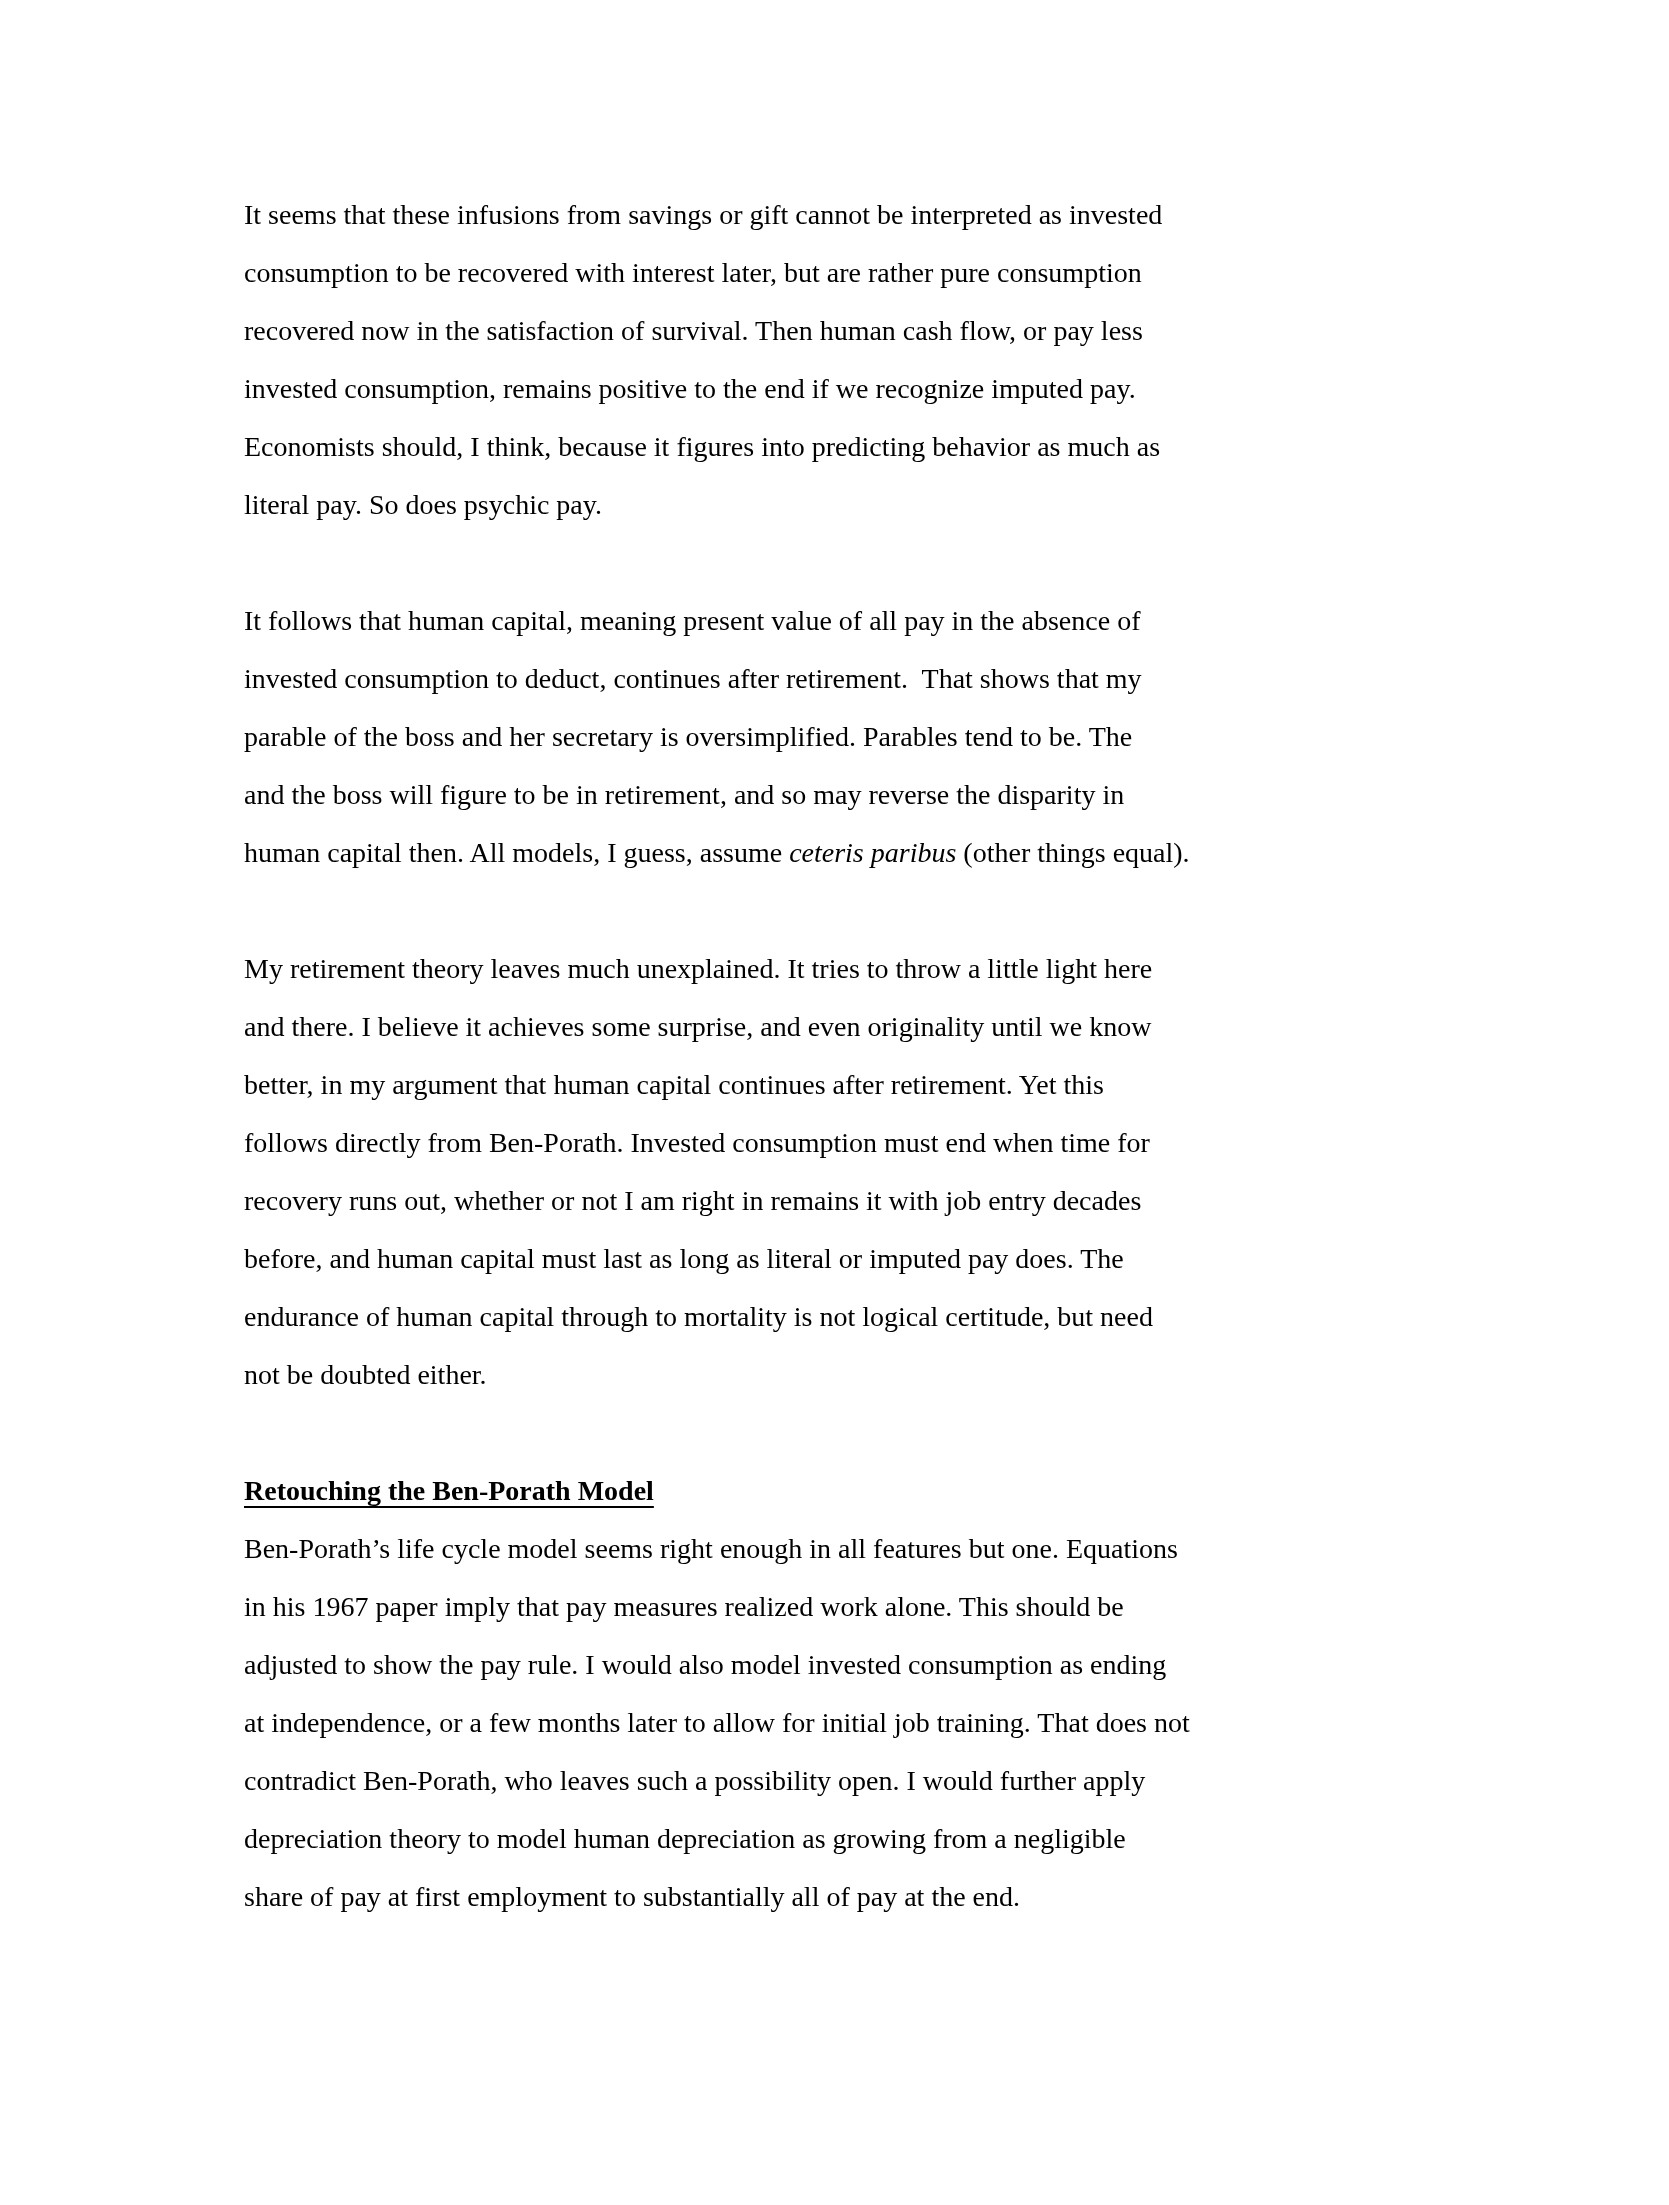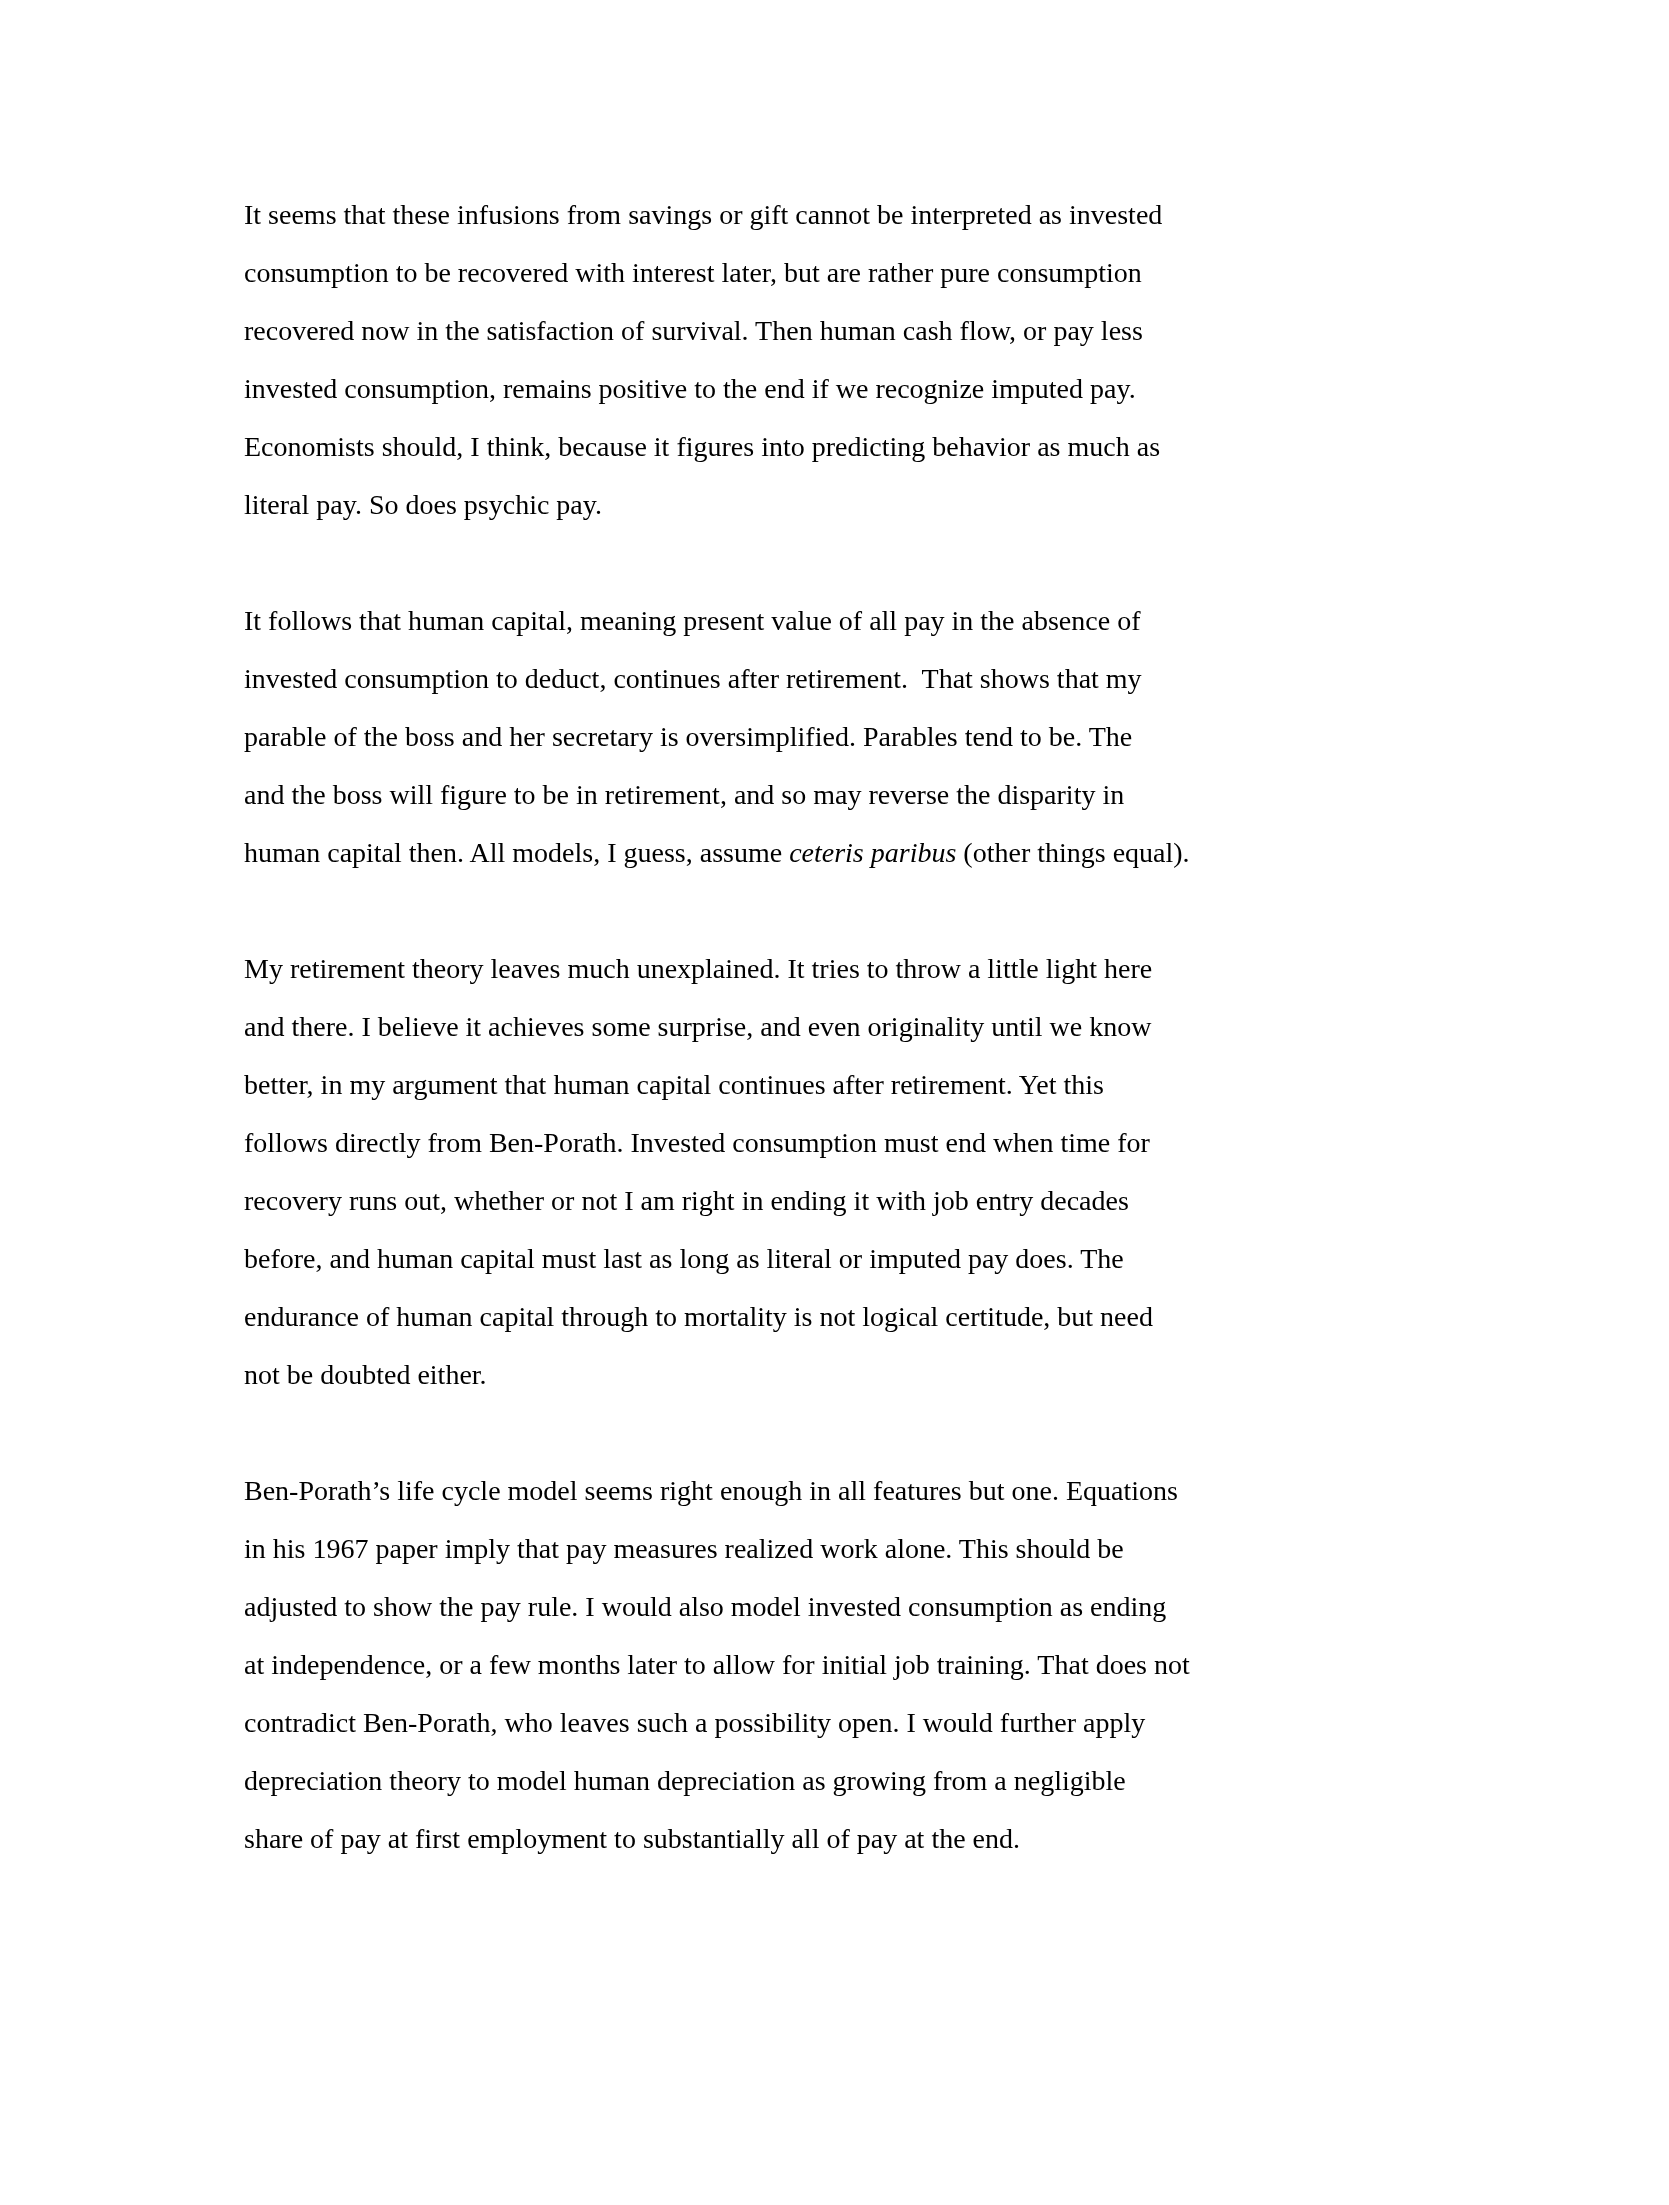--- a/index.html
+++ b/index.html
@@ -98,24 +98,27 @@
         <div class="line"><span>invested consumption to deduct, continues after retirement.  That shows that my</span></div>
         <div class="line"><span>parable of the boss and her secretary is oversimplified. Parables tend to be. The</span></div>
         <div class="line"><span>and the boss will figure to be in retirement, and so may reverse the disparity in</span></div>
         <div class="line"><span>human capital then. All models, I guess, assume </span><em>ceteris paribus</em><span> (other things equal).</span></div>
       </div>
       <div class="block paragraph">
         <div class="line"><span>My retirement theory leaves much unexplained. It tries to throw a little light here</span></div>
         <div class="line"><span>and there. I believe it achieves some surprise, and even originality until we know</span></div>
         <div class="line"><span>better, in my argument that human capital continues after retirement. Yet this</span></div>
         <div class="line"><span>follows directly from Ben-Porath. Invested consumption must end when time for</span></div>
-        <div class="line"><span>recovery runs out, whether or not I am right in ending it with job entry decades</span></div>
+        <div class="line"><span>recovery runs out, whether or not I am right in remains it with job entry decades</span></div>
         <div class="line"><span>before, and human capital must last as long as literal or imputed pay does. The</span></div>
         <div class="line"><span>endurance of human capital through to mortality is not logical certitude, but need</span></div>
         <div class="line"><span>not be doubted either.</span></div>
+      </div>
+      <div class="block heading">
+        <div class="line"><span>Retouching the Ben-Porath Model</span></div>
       </div>
       <div class="block paragraph">
         <div class="line"><span>Ben-Porath’s life cycle model seems right enough in all features but one. Equations</span></div>
         <div class="line"><span>in his 1967 paper imply that pay measures realized work alone. This should be</span></div>
         <div class="line"><span>adjusted to show the pay rule. I would also model invested consumption as ending</span></div>
         <div class="line"><span>at independence, or a few months later to allow for initial job training. That does not</span></div>
         <div class="line"><span>contradict Ben-Porath, who leaves such a possibility open. I would further apply</span></div>
         <div class="line"><span>depreciation theory to model human depreciation as growing from a negligible</span></div>
         <div class="line"><span>share of pay at first employment to substantially all of pay at the end.</span></div>
       </div>

